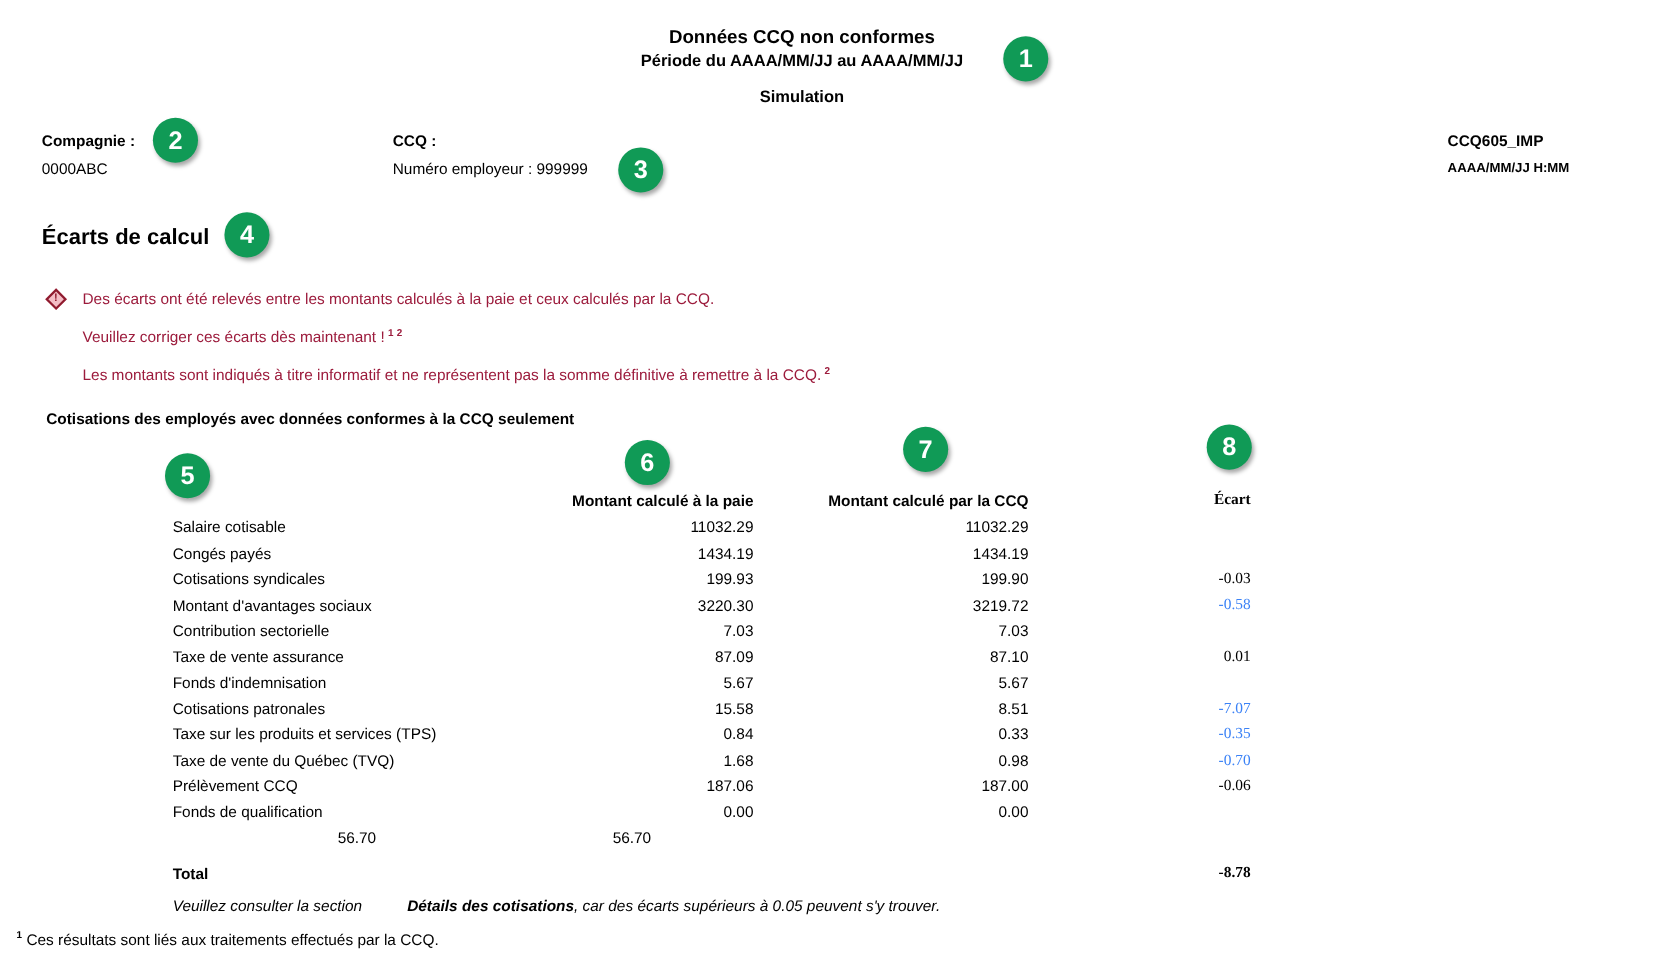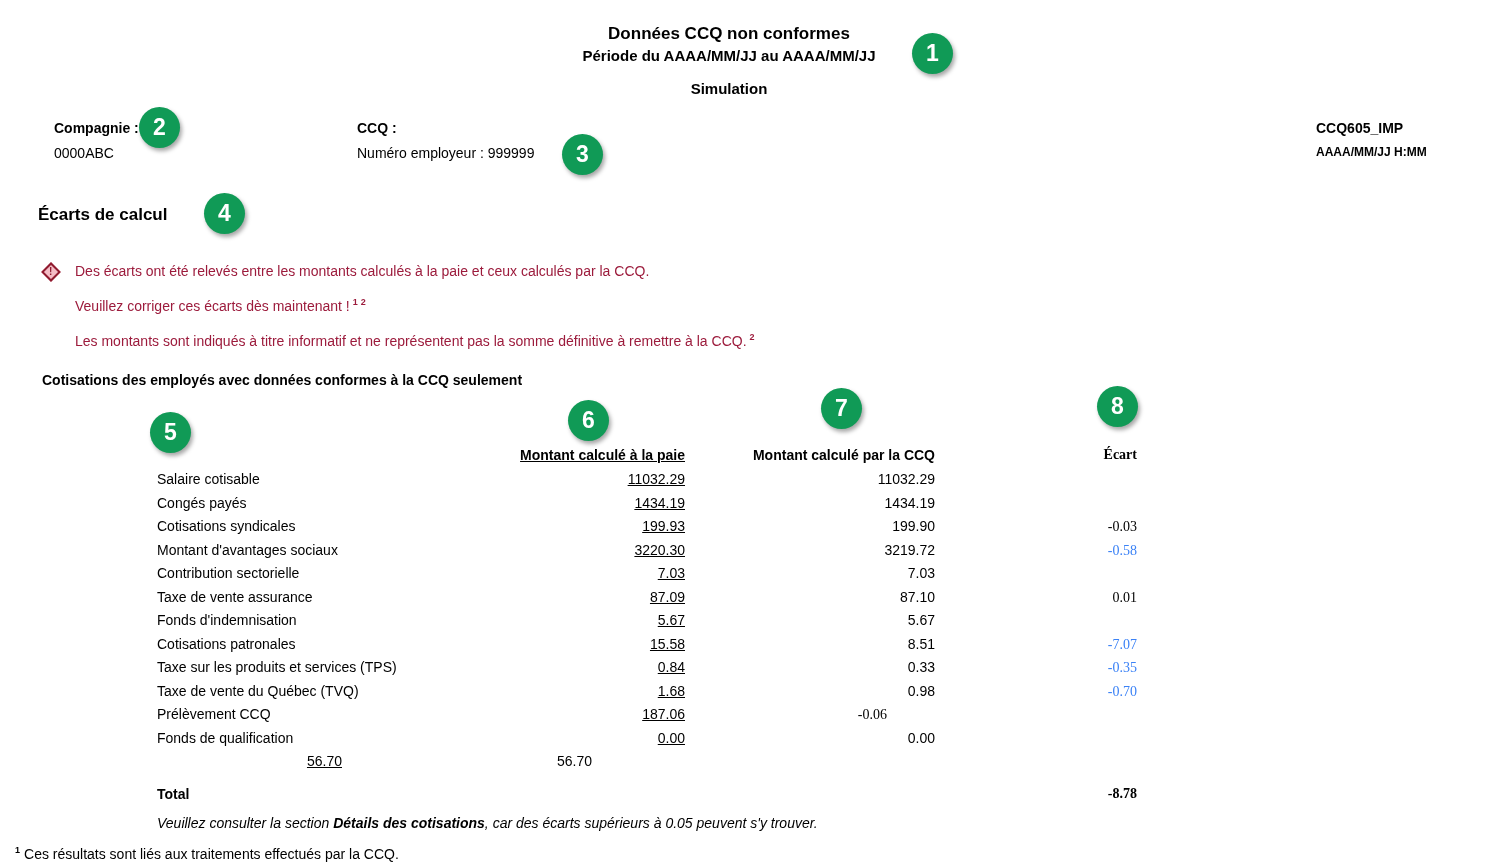--- a/index.html
+++ b/index.html
@@ -11,47 +11,47 @@
   .report-header { position:absolute; top:24px; left:0; width:1458px; text-align:center; }
   .report-title { font-size:17px; font-weight:bold; }
   .report-period { font-size:15px; font-weight:bold; margin-top:3px; }
   .report-mode { font-size:15px; font-weight:bold; margin-top:16px; }
 
   
   .info-label { font-size:14px; font-weight:bold; }
   .info-value { font-size:14px; margin-top:9px; }
   .info-value-bold { font-size:12px; font-weight:bold; margin-top:9px; }
 
-  .section-title { position:absolute; top:205px; left:38px; font-size:17px; font-weight:bold; }
+  .section-title { position:absolute; top:205px; left:38px; font-size:20px; font-weight:bold; }
 
   
   .warning { position:absolute; top:263px; left:44px; color:#9c1b3c; font-size:14px; }
   .warn-row { display:flex; align-items:flex-start; }
   .warn-icon { width:14px; height:14px; margin-top:2px; background:#f4bdc6;
     border:2px solid #8f1b2f; transform:rotate(45deg);
     display:flex; align-items:center; justify-content:center; }
   .warn-icon b { transform:rotate(-45deg); color:#8f1b2f; font-size:10px; line-height:1; }
   .warn-text { margin-left:17px; }
   .warn-line { line-height:16px; margin-bottom:15px; }
   .warn-line sup { font-size:9px; font-weight:bold; vertical-align:super; margin-left:3px; }
 
   .table-caption { position:absolute; top:372px; left:42px; font-size:14px; font-weight:bold; }
 
   
   .calc-table { position:absolute; top:442px; left:157px; width:980px; font-size:14px; }
   .trow { display:flex; line-height:23.5px; }
   .c-label { width:343px; text-align:left; }
-  .c-paie  { width:185px; text-align:right;text-decoration:underline; }
+  .c-paie  { width:185px; text-align:right; }
   .c-ccq   { width:250px; text-align:right; }
   .c-ecart { width:202px; text-align:right;font-family:Liberation Serif, serif; }
   .thead { font-weight:bold; line-height:26px; }
   .c-ecart[data-hl="1"] { color:#3b82f6; }
   .total-row { font-weight:bold; margin-top:9px; line-height:22px; }
   .consult-note { margin-top:8px; font-style:italic; line-height:20px; }
-  .consult-note b { font-weight:bold; }
+  .consult-note b { font-weight:bold;margin-left:37px; }
 
   .footnote { position:absolute; top:845px; left:15px; font-size:14px; }
   .footnote sup { font-size:9px; font-weight:bold; vertical-align:super; margin-right:4px; }
 
   
   .badge { position:absolute; width:41px; height:41px; border-radius:50%;
     background:#109a56; color:#fff; font-size:23px; font-weight:bold;
     display:flex; align-items:center; justify-content:center;
     box-shadow:2px 3px 4px rgba(0,0,0,0.35); }
   .b1 { left:912px; top:33px; }
@@ -65,21 +65,21 @@
 </style>
 </head>
 <body>
 
 <div class="report-header">
   <div class="report-title">Données CCQ non conformes</div>
   <div class="report-period">Période du AAAA/MM/JJ au AAAA/MM/JJ</div>
   <div class="report-mode">Simulation</div>
 </div>
 
-<div class="abs" style="top:120px; left:38px;margin-left:16px;">
+<div class="abs" style="top:120px; left:38px;">
   <div class="info-label">Compagnie :</div>
   <div class="info-value">0000ABC</div>
 </div>
 <div class="abs" style="top:120px; left:357px;">
   <div class="info-label">CCQ :</div>
   <div class="info-value">Numéro employeur : 999999</div>
 </div>
 <div class="abs" style="top:120px; left:1316px;">
   <div class="info-label">CCQ605_IMP</div>
   <div class="info-value-bold">AAAA/MM/JJ H:MM</div>
@@ -166,20 +166,21 @@
   </div>
   <div class="trow">
     <div class="c-label">Taxe de vente du Québec (TVQ)</div>
     <div class="c-paie">1.68</div>
     <div class="c-ccq">0.98</div>
     <div class="c-ecart" data-hl="1">-0.70</div>
   </div>
   <div class="trow">
     <div class="c-label">Prélèvement CCQ</div>
     <div class="c-paie">187.06</div>
+    <div class="c-ccq">187.00</div>
     <div class="c-ecart" data-hl="">-0.06</div>
   </div>
   <div class="trow">
     <div class="c-label">Fonds de qualification</div>
     <div class="c-paie">0.00</div>
     <div class="c-ccq">0.00</div>
     <div class="c-ecart" data-hl=""></div>
   </div>
   <div class="trow">
     <div class="c-paie">56.70</div>

